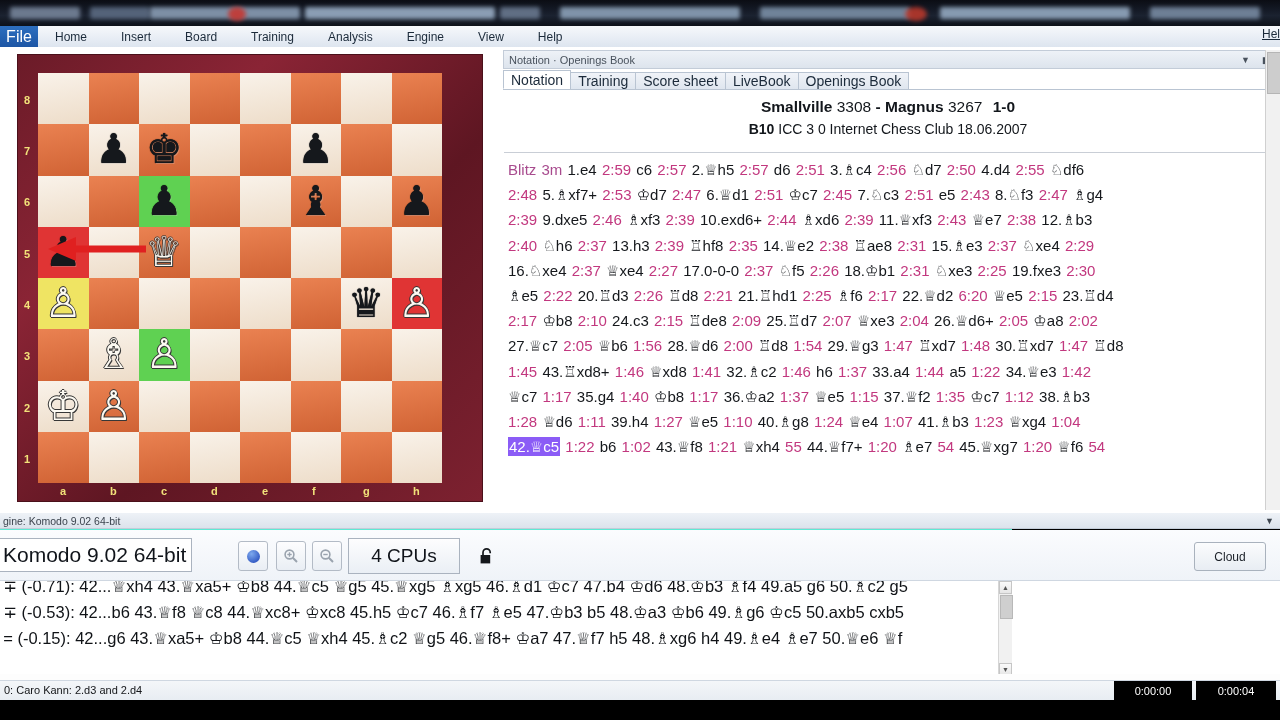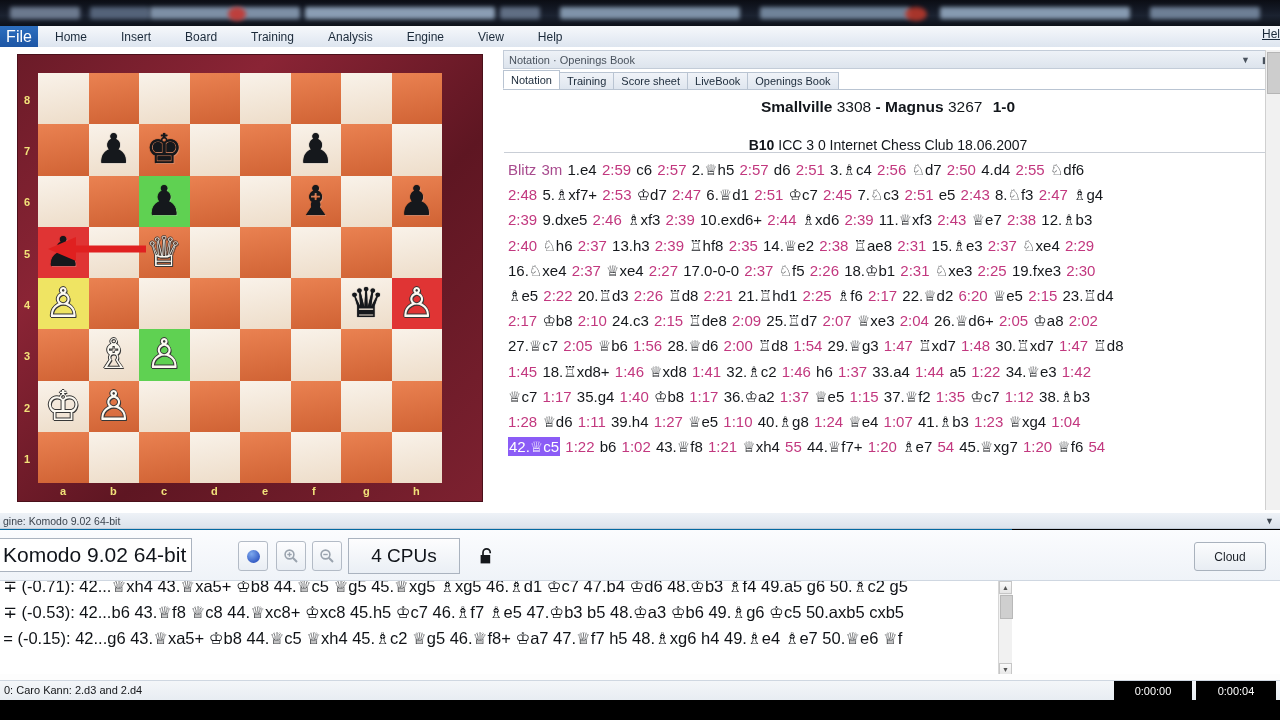--- a/index.html
+++ b/index.html
@@ -82,56 +82,56 @@
     color:#49525d;font-size:11px;padding-left:5px;box-sizing:border-box;
   }
   .noteheaderbar .caret{position:absolute;right:22px;top:4px;font-size:9px;color:#49525d;}
   .noteheaderbar .caret2{position:absolute;right:5px;top:4px;font-size:9px;color:#49525d;}
   .tabstrip{
     position:absolute;left:3px;top:23px;width:770px;height:19px;
     border-bottom:1px solid #b9c4d2;display:flex;align-items:flex-end;
   }
   .tab{
     height:17px;padding:0 7px;display:flex;align-items:center;
-    font-size:11px;color:#1b2a3a;background:linear-gradient(180deg,#f0f3f8,#dfe6ef);
+    font-size:14px;color:#1b2a3a;background:linear-gradient(180deg,#f0f3f8,#dfe6ef);
     border:1px solid #b9c4d2;border-bottom:none;margin-right:-1px;
     box-sizing:border-box;
     margin-top:42px;
   }
   .tab.active{background:#ffffff;height:19px;border-bottom:1px solid #ffffff;}
   .gameheader{
     position:absolute;left:4px;top:45px;width:768px;
     text-align:center;color:#12161b;
   }
   .gh-line1{font-size:15.5px;padding-top:6px;}
   .gh-line1 .nm{font-weight:bold;}
   .gh-line1 .el{font-weight:normal;}
   .gh-line1 .res{font-weight:bold;margin-left:6px;}
-  .gh-line2{font-size:14px;padding-top:5px;margin-top:16px;}
+  .gh-line2{font-size:14px;padding-top:5px;}
   .gh-line2 .eco{font-weight:bold;}
   .hdr-rule{position:absolute;left:4px;top:105px;width:768px;height:1px;background:#c9ced6;}
 
   .movetext{
     position:absolute;left:8px;top:110px;width:766px;height:390px;
     font-size:15px;line-height:25.2px;color:#15181c;
     font-family:"Liberation Sans", sans-serif;
     overflow:hidden;word-spacing:1px;
   }
   .movetext .t{color:#c2387f;}
   .movetext .blitz{color:#a84b8e;}
   .movetext .sel{background:#8b5cf6;color:#fff;padding:1px 1px;}
 
   .scroll-v{
     position:absolute;right:0;top:3px;width:14px;height:460px;
     background:#f1f1f1;border-left:1px solid #d0d0d0;
   }
   .scroll-v .thumb{position:absolute;left:1px;top:2px;width:12px;height:40px;background:#cdcdcd;border:1px solid #b5b5b5;}
 
   
-  .enginepane{position:absolute;left:0;top:513px;width:1012px;height:167px;background:#0369a1;}
+  .enginepane{position:absolute;left:0;top:513px;width:1012px;height:167px;background:#5eead4;}
   .eng-titlebar{
     position:absolute;left:0;top:0;width:1280px;height:16px;
     background:linear-gradient(180deg,#eef2f7 0%,#dce3ec 100%);
     border-bottom:1px solid #c3ccd8;color:#3c444e;font-size:10.5px;
     display:flex;align-items:center;padding-left:3px;box-sizing:border-box;
   }
   .eng-titlebar .caret{position:absolute;right:6px;top:3px;font-size:9px;}
   .eng-toolbar{
     position:absolute;left:0;top:17px;width:1280px;height:50px;
     background:linear-gradient(180deg,#fbfcfe 0%,#eff3f8 100%);
@@ -394,21 +394,21 @@
 
     <div class="movetext" id="move-text">
         <div><span class="blitz">Blitz 3m  </span><span>1.e4</span> <span class="t">2:59</span> <span>c6</span> <span class="t">2:57</span> <span>2.♕h5</span> <span class="t">2:57</span> <span>d6</span> <span class="t">2:51</span> <span>3.♗c4</span> <span class="t">2:56</span> <span>♘d7</span> <span class="t">2:50</span> <span>4.d4</span> <span class="t">2:55</span> <span>♘df6</span> </div>
         <div><span class="t">2:48</span> <span>5.♗xf7+</span> <span class="t">2:53</span> <span>♔d7</span> <span class="t">2:47</span> <span>6.♕d1</span> <span class="t">2:51</span> <span>♔c7</span> <span class="t">2:45</span> <span>7.♘c3</span> <span class="t">2:51</span> <span>e5</span> <span class="t">2:43</span> <span>8.♘f3</span> <span class="t">2:47</span> <span>♗g4</span> </div>
         <div><span class="t">2:39</span> <span>9.dxe5</span> <span class="t">2:46</span> <span>♗xf3</span> <span class="t">2:39</span> <span>10.exd6+</span> <span class="t">2:44</span> <span>♗xd6</span> <span class="t">2:39</span> <span>11.♕xf3</span> <span class="t">2:43</span> <span>♕e7</span> <span class="t">2:38</span> <span>12.♗b3</span> </div>
         <div><span class="t">2:40</span> <span>♘h6</span> <span class="t">2:37</span> <span>13.h3</span> <span class="t">2:39</span> <span>♖hf8</span> <span class="t">2:35</span> <span>14.♕e2</span> <span class="t">2:38</span> <span>♖ae8</span> <span class="t">2:31</span> <span>15.♗e3</span> <span class="t">2:37</span> <span>♘xe4</span> <span class="t">2:29</span> </div>
         <div><span>16.♘xe4</span> <span class="t">2:37</span> <span>♕xe4</span> <span class="t">2:27</span> <span>17.0-0-0</span> <span class="t">2:37</span> <span>♘f5</span> <span class="t">2:26</span> <span>18.♔b1</span> <span class="t">2:31</span> <span>♘xe3</span> <span class="t">2:25</span> <span>19.fxe3</span> <span class="t">2:30</span> </div>
         <div><span>♗e5</span> <span class="t">2:22</span> <span>20.♖d3</span> <span class="t">2:26</span> <span>♖d8</span> <span class="t">2:21</span> <span>21.♖hd1</span> <span class="t">2:25</span> <span>♗f6</span> <span class="t">2:17</span> <span>22.♕d2</span> <span class="t">6:20</span> <span>♕e5</span> <span class="t">2:15</span> <span>23.♖d4</span> </div>
         <div><span class="t">2:17</span> <span>♔b8</span> <span class="t">2:10</span> <span>24.c3</span> <span class="t">2:15</span> <span>♖de8</span> <span class="t">2:09</span> <span>25.♖d7</span> <span class="t">2:07</span> <span>♕xe3</span> <span class="t">2:04</span> <span>26.♕d6+</span> <span class="t">2:05</span> <span>♔a8</span> <span class="t">2:02</span> </div>
         <div><span>27.♕c7</span> <span class="t">2:05</span> <span>♕b6</span> <span class="t">1:56</span> <span>28.♕d6</span> <span class="t">2:00</span> <span>♖d8</span> <span class="t">1:54</span> <span>29.♕g3</span> <span class="t">1:47</span> <span>♖xd7</span> <span class="t">1:48</span> <span>30.♖xd7</span> <span class="t">1:47</span> <span>♖d8</span> </div>
-        <div><span class="t">1:45</span> <span>18.♖xd8+</span> <span class="t">1:46</span> <span>♕xd8</span> <span class="t">1:41</span> <span>32.♗c2</span> <span class="t">1:46</span> <span>h6</span> <span class="t">1:37</span> <span>33.a4</span> <span class="t">1:44</span> <span>a5</span> <span class="t">1:22</span> <span>34.♕e3</span> <span class="t">1:42</span> </div>
+        <div><span class="t">1:45</span> <span>43.♖xd8+</span> <span class="t">1:46</span> <span>♕xd8</span> <span class="t">1:41</span> <span>32.♗c2</span> <span class="t">1:46</span> <span>h6</span> <span class="t">1:37</span> <span>33.a4</span> <span class="t">1:44</span> <span>a5</span> <span class="t">1:22</span> <span>34.♕e3</span> <span class="t">1:42</span> </div>
         <div><span>♕c7</span> <span class="t">1:17</span> <span>35.g4</span> <span class="t">1:40</span> <span>♔b8</span> <span class="t">1:17</span> <span>36.♔a2</span> <span class="t">1:37</span> <span>♕e5</span> <span class="t">1:15</span> <span>37.♕f2</span> <span class="t">1:35</span> <span>♔c7</span> <span class="t">1:12</span> <span>38.♗b3</span> </div>
         <div><span class="t">1:28</span> <span>♕d6</span> <span class="t">1:11</span> <span>39.h4</span> <span class="t">1:27</span> <span>♕e5</span> <span class="t">1:10</span> <span>40.♗g8</span> <span class="t">1:24</span> <span>♕e4</span> <span class="t">1:07</span> <span>41.♗b3</span> <span class="t">1:23</span> <span>♕xg4</span> <span class="t">1:04</span> </div>
         <div><span class="sel">42.♕c5</span> <span class="t">1:22</span> <span>b6</span> <span class="t">1:02</span> <span>43.♕f8</span> <span class="t">1:21</span> <span>♕xh4</span> <span class="t">55</span> <span>44.♕f7+</span> <span class="t">1:20</span> <span>♗e7</span> <span class="t">54</span> <span>45.♕xg7</span> <span class="t">1:20</span> <span>♕f6</span> <span class="t">54</span> </div>
       </div>
 
     <div class="scroll-v">
       <div class="thumb"></div>
     </div>
   </div>
 

